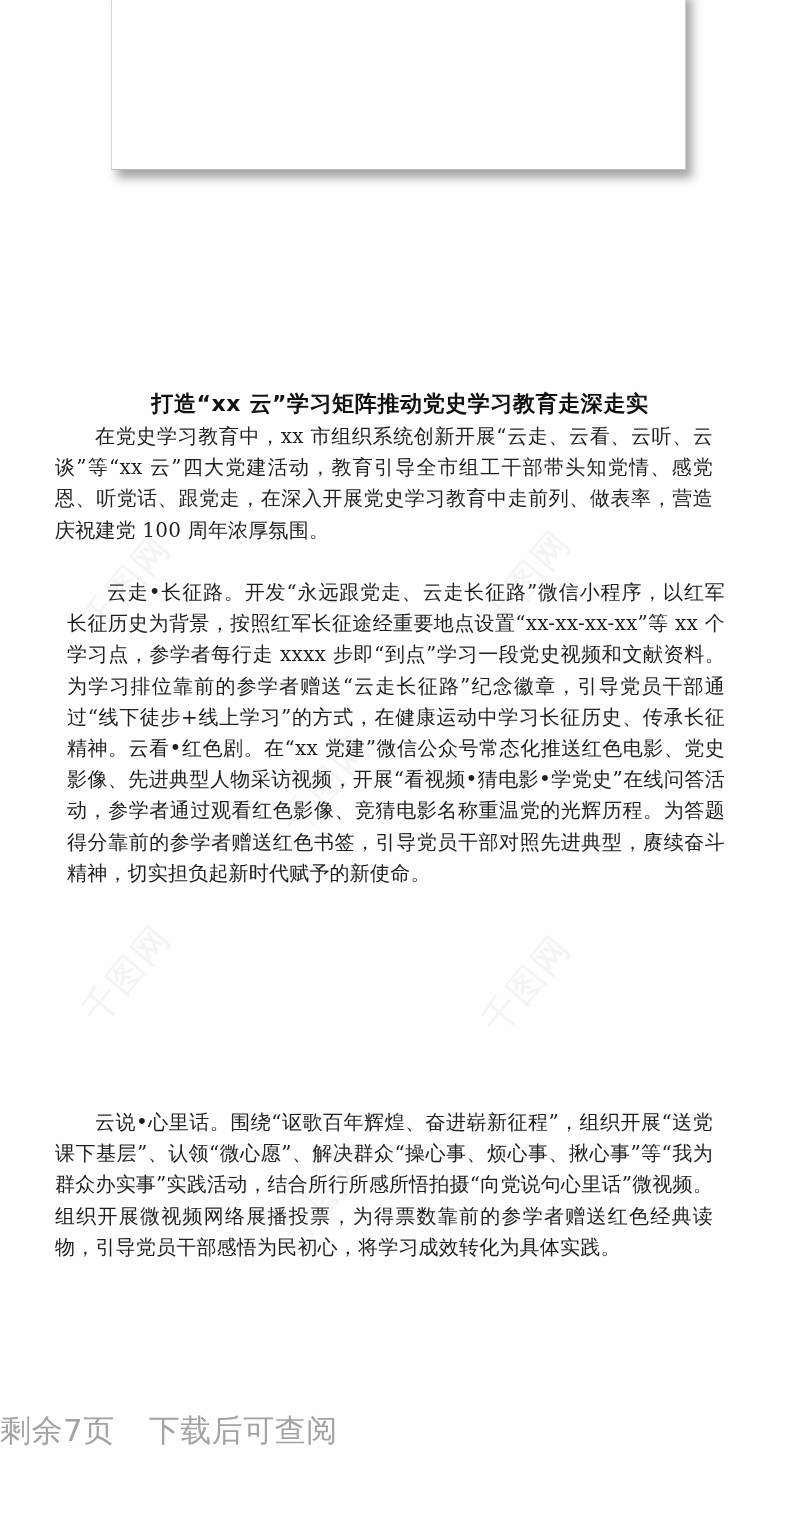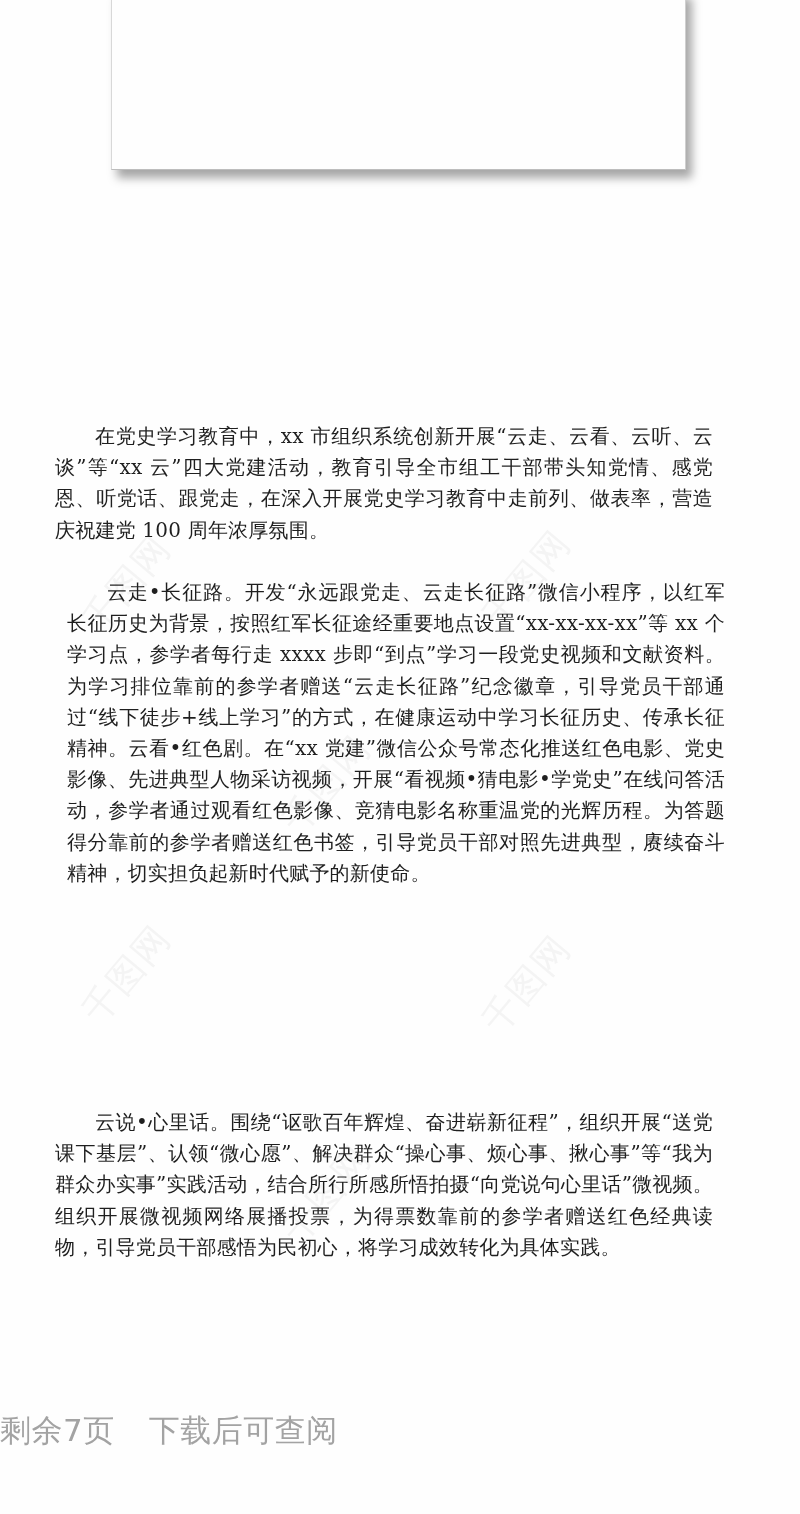--- a/index.html
+++ b/index.html
@@ -96,20 +96,21 @@
 <div class="prev-page"></div>
 
 <div class="doc">
   <span class="watermark" style="left:70px; top:560px;">千图网</span>
   <span class="watermark" style="left:470px; top:555px;">千图网</span>
   <span class="watermark" style="left:270px; top:760px;">千图网</span>
   <span class="watermark" style="left:70px; top:950px;">千图网</span>
   <span class="watermark" style="left:470px; top:960px;">千图网</span>
   <span class="watermark" style="left:270px; top:1170px;">千图网</span>
 
+  <h1 class="doc-title">打造“xx 云”学习矩阵推动党史学习教育走深走实</h1>
 
   <div class="doc-body p1">
     <p class="para">在党史学习教育中，xx 市组织系统创新开展“云走、云看、云听、云谈”等“xx 云”四大党建活动，教育引导全市组工干部带头知党情、感党恩、听党话、跟党走，在深入开展党史学习教育中走前列、做表率，营造庆祝建党 100 周年浓厚氛围。</p>
   </div>
   <div class="doc-body p2">
     <p class="para">云走•长征路。开发“永远跟党走、云走长征路”微信小程序，以红军长征历史为背景，按照红军长征途经重要地点设置“xx-xx-xx-xx”等 xx 个学习点，参学者每行走 xxxx 步即“到点”学习一段党史视频和文献资料。为学习排位靠前的参学者赠送“云走长征路”纪念徽章，引导党员干部通过“线下徒步+线上学习”的方式，在健康运动中学习长征历史、传承长征精神。云看•红色剧。在“xx 党建”微信公众号常态化推送红色电影、党史影像、先进典型人物采访视频，开展“看视频•猜电影•学党史”在线问答活动，参学者通过观看红色影像、竞猜电影名称重温党的光辉历程。为答题得分靠前的参学者赠送红色书签，引导党员干部对照先进典型，赓续奋斗精神，切实担负起新时代赋予的新使命。</p>
   </div>
   <div class="doc-body p4">
     <p class="para">云说•心里话。围绕“讴歌百年辉煌、奋进崭新征程”，组织开展“送党课下基层”、认领“微心愿”、解决群众“操心事、烦心事、揪心事”等“我为群众办实事”实践活动，结合所行所感所悟拍摄“向党说句心里话”微视频。组织开展微视频网络展播投票，为得票数靠前的参学者赠送红色经典读物，引导党员干部感悟为民初心，将学习成效转化为具体实践。</p>
   </div>

